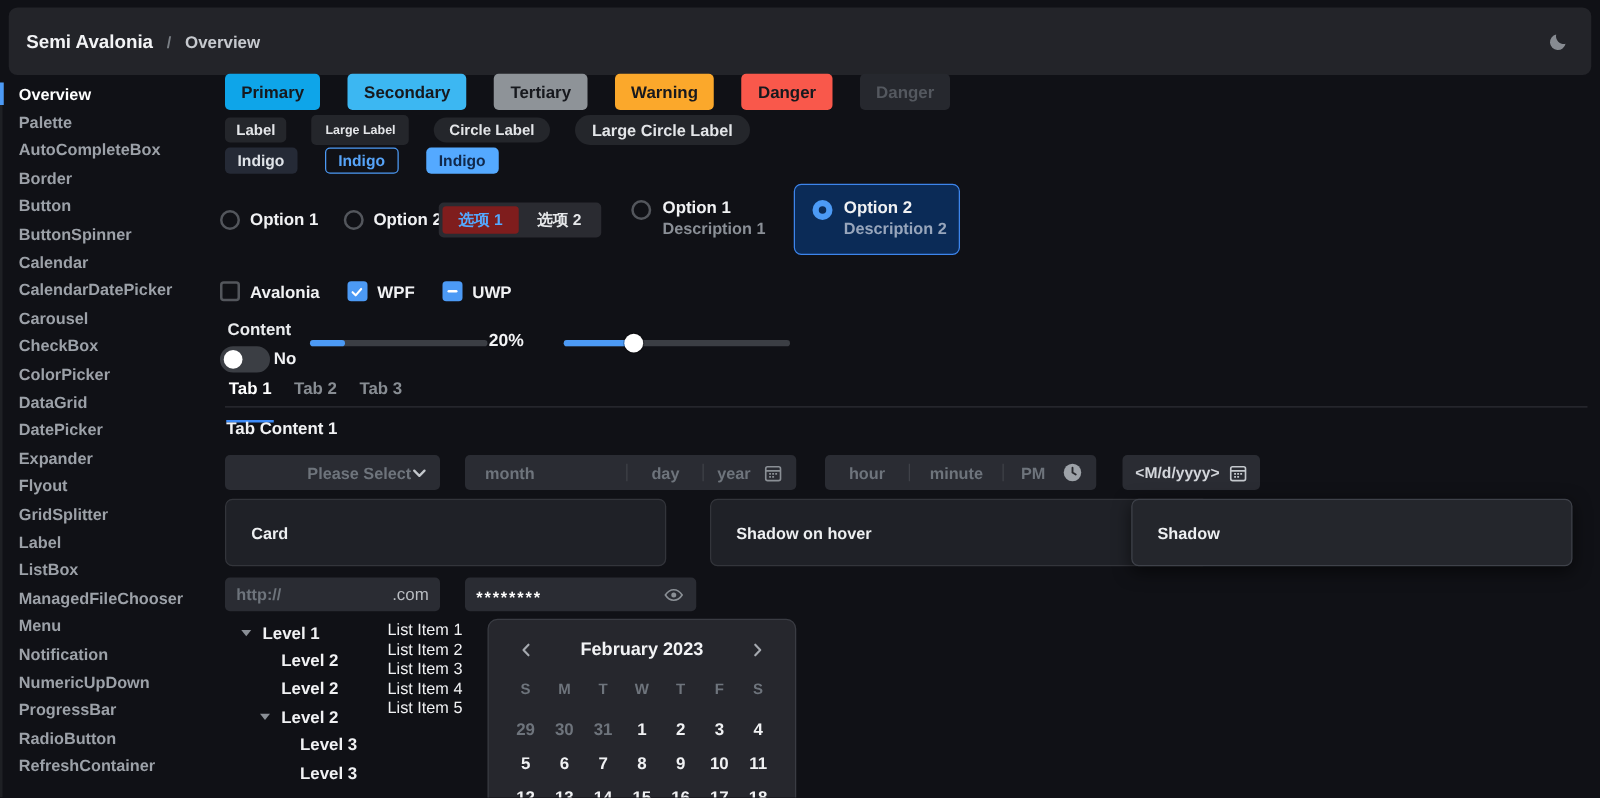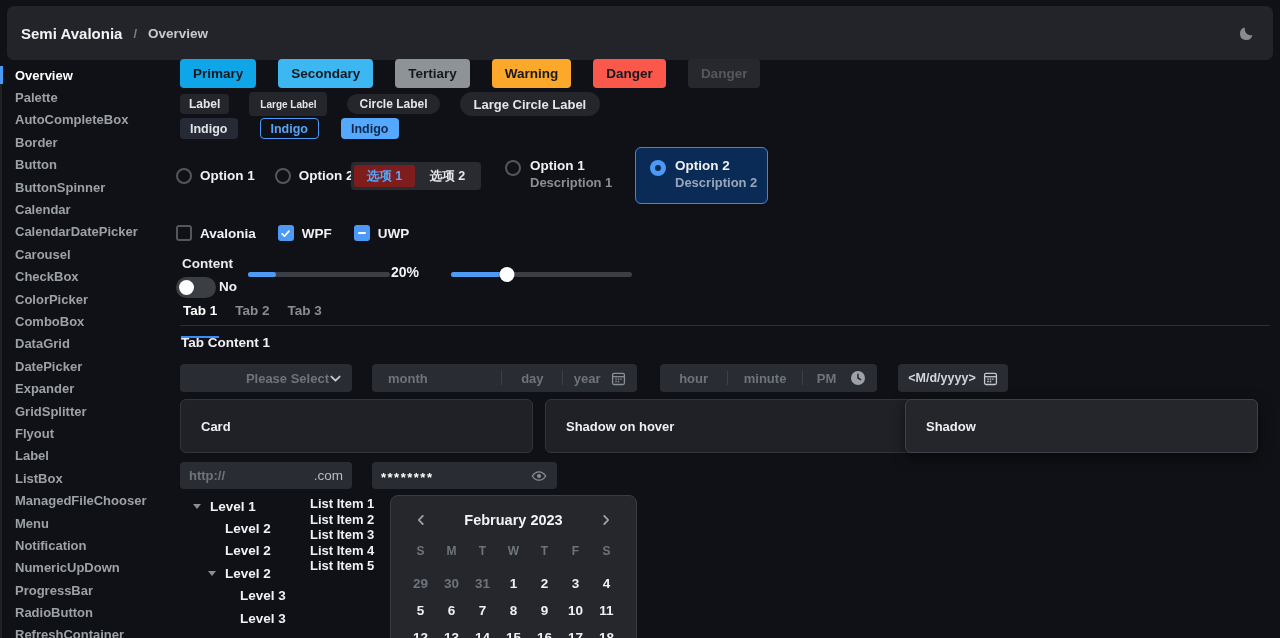--- a/index.html
+++ b/index.html
@@ -110,42 +110,42 @@
   .dseg{display:flex;align-items:center;justify-content:center;font-size:13px;font-weight:600;color:#6E747C;height:100%}
   .dsep{width:1px;height:14px;background:#3F4148}
   .time-field{left:660px;width:217px}
   .format-field{left:898px;width:110px;justify-content:center;gap:7px}
   .format-text{font-size:12.5px;font-weight:600;color:#D2D5DA}
 
   
   .card{top:399px;height:54px;border-radius:6px;background:#1F2127;border:1px solid #33353B;
         box-sizing:border-box;display:flex;align-items:center;padding-left:20px;font-size:13px;font-weight:700;color:#EDEFF1}
   .card1{left:180px;width:353px}
-  .card2{left:545px;width:400px}
+  .card2{left:568px;width:400px}
   .card3{left:905px;width:353px;background:#24262C;border-color:#3F424A;box-shadow:0 4px 14px rgba(0,0,0,.55)}
 
   
   .input{top:462px;height:27px;border-radius:4px;background:#2A2C33;display:flex;align-items:center;box-sizing:border-box}
   .url-input{left:180px;width:172px;justify-content:space-between;padding:0 9px}
   .url-prefix{font-size:13px;font-weight:600;color:#6E747C}
   .url-suffix{font-size:13.5px;font-weight:400;color:#B9BDC2}
   .pass-input{left:372px;width:185px;justify-content:space-between;padding:0 10px 0 9px}
   .pass-value{font-size:13px;font-weight:700;color:#FFFFFF;letter-spacing:1.5px;padding-top:3px}
 
   
   .tree{left:180px;top:495px;width:125px}
   .tree-row{height:22.4px;display:flex;align-items:center;cursor:pointer}
   .tree-arrow{width:17px;display:flex;align-items:center;flex:none}
   .tree-arrow i{width:0;height:0;border-left:4.5px solid transparent;border-right:4.5px solid transparent;
                 border-top:5.5px solid #8A8F96;display:block}
   .tree-label{font-size:13.5px;font-weight:700;color:#F0F1F3;white-space:nowrap}
 
   
   .listbox{left:310px;top:496px}
-  .list-item{height:15.5px;display:flex;align-items:center;font-size:13px;font-weight:700;color:#F0F1F3;cursor:pointer}
+  .list-item{height:15.5px;display:flex;align-items:center;font-size:13px;font-weight:400;color:#F0F1F3;cursor:pointer}
 
   
   .calendar{left:390px;top:495px;width:247px;height:175px;background:#26272D;border:1px solid #3A3C43;
             border-radius:8px;box-sizing:border-box}
   .cal-header{display:flex;align-items:flex-end;justify-content:space-between;padding:16px 22px 0 22px}
   .cal-title{font-size:14.5px;font-weight:700;color:#F2F3F5}
   .cal-chevron{width:16px;height:16px;display:flex;align-items:center;justify-content:center;cursor:pointer}
   .cal-grid{display:grid;grid-template-columns:repeat(7,31px);padding-left:14px}
   .cal-dow{margin-top:15px}
   .cal-dow div{height:16px;display:flex;align-items:center;justify-content:center;
@@ -180,26 +180,25 @@
     <div class="side-item">Palette</div>
     <div class="side-item">AutoCompleteBox</div>
     <div class="side-item">Border</div>
     <div class="side-item">Button</div>
     <div class="side-item">ButtonSpinner</div>
     <div class="side-item">Calendar</div>
     <div class="side-item">CalendarDatePicker</div>
     <div class="side-item">Carousel</div>
     <div class="side-item">CheckBox</div>
     <div class="side-item">ColorPicker</div>
-    <div class="side-item">ComboBox</div>
     <div class="side-item">DataGrid</div>
     <div class="side-item">DatePicker</div>
     <div class="side-item">Expander</div>
+    <div class="side-item">Flyout</div>
     <div class="side-item">GridSplitter</div>
-    <div class="side-item">Flyout</div>
     <div class="side-item">Label</div>
     <div class="side-item">ListBox</div>
     <div class="side-item">ManagedFileChooser</div>
     <div class="side-item">Menu</div>
     <div class="side-item">Notification</div>
     <div class="side-item">NumericUpDown</div>
     <div class="side-item">ProgressBar</div>
     <div class="side-item">RadioButton</div>
     <div class="side-item">RefreshContainer</div>
   </nav>

